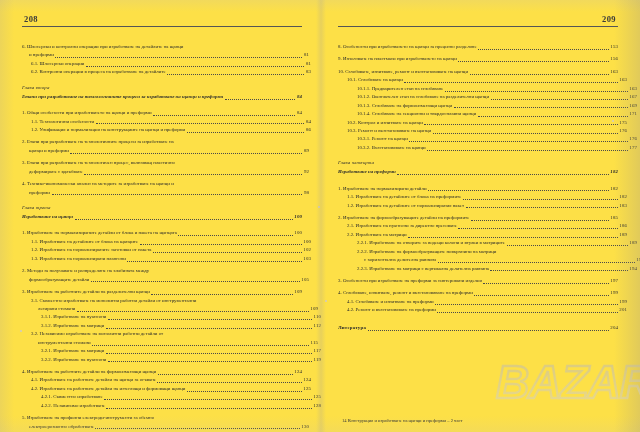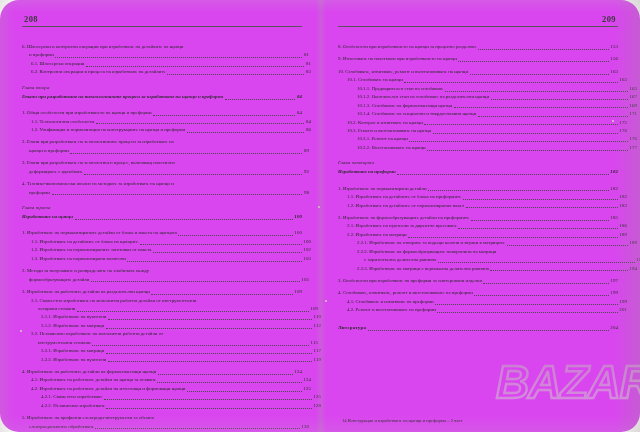--- a/index.html
+++ b/index.html
@@ -13,22 +13,21 @@
     overflow: hidden;
     font-family: "Liberation Serif", "DejaVu Serif", serif;
     color: #2a2a2a;
     position: relative;
   }
 
   .spread {
     position: absolute;
     inset: 0;
     display: flex;
-    background: #d946ef;
-    border-radius: 19px;
+    background: #fde047;
   }
 
   
   .paper-grain {
     position: absolute;
     inset: 0;
     pointer-events: none;
     background:
       linear-gradient(90deg, rgba(170,165,160,0.20) 0px, rgba(255,255,255,0) 14px),
       linear-gradient(270deg, rgba(150,145,140,0.28) 0px, rgba(255,255,255,0) 26px),

